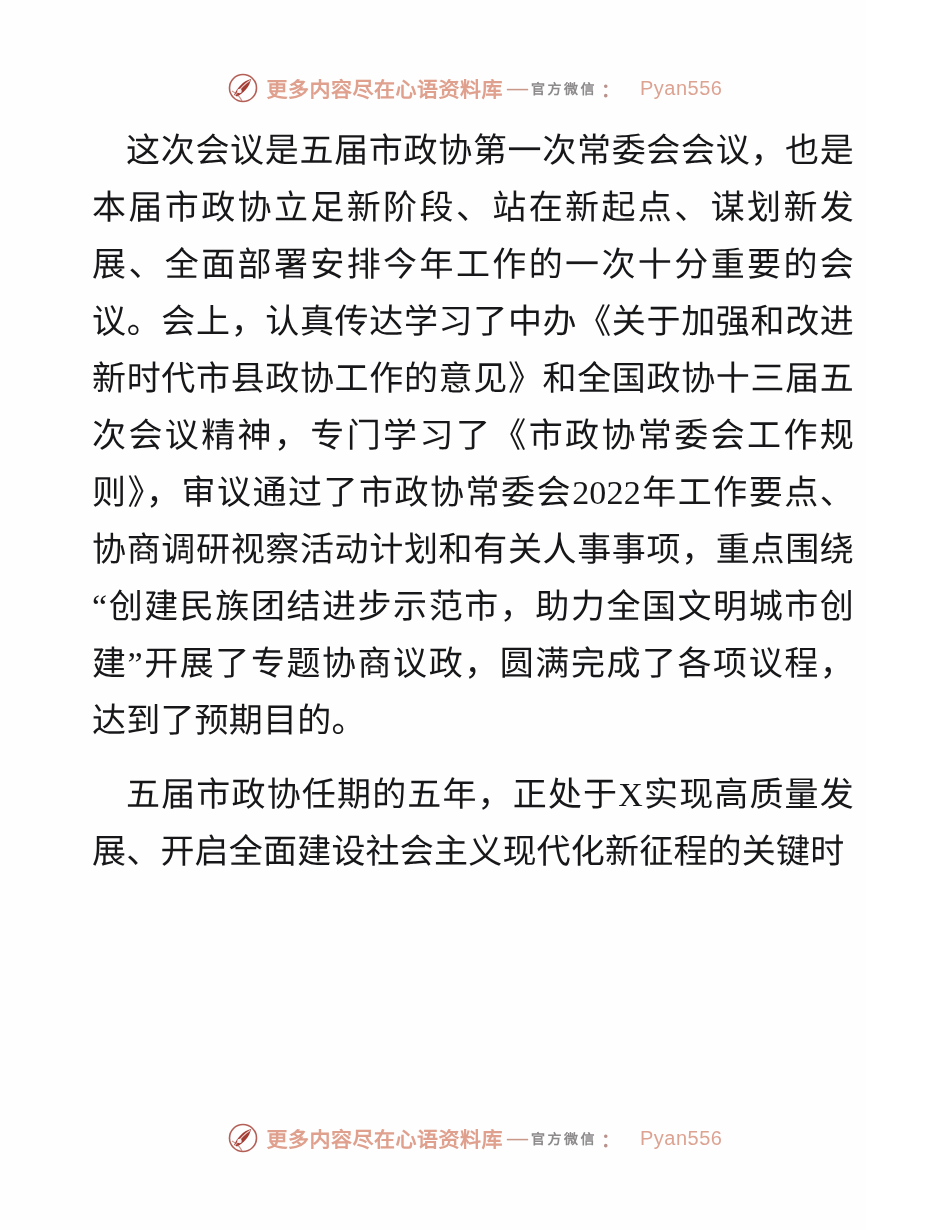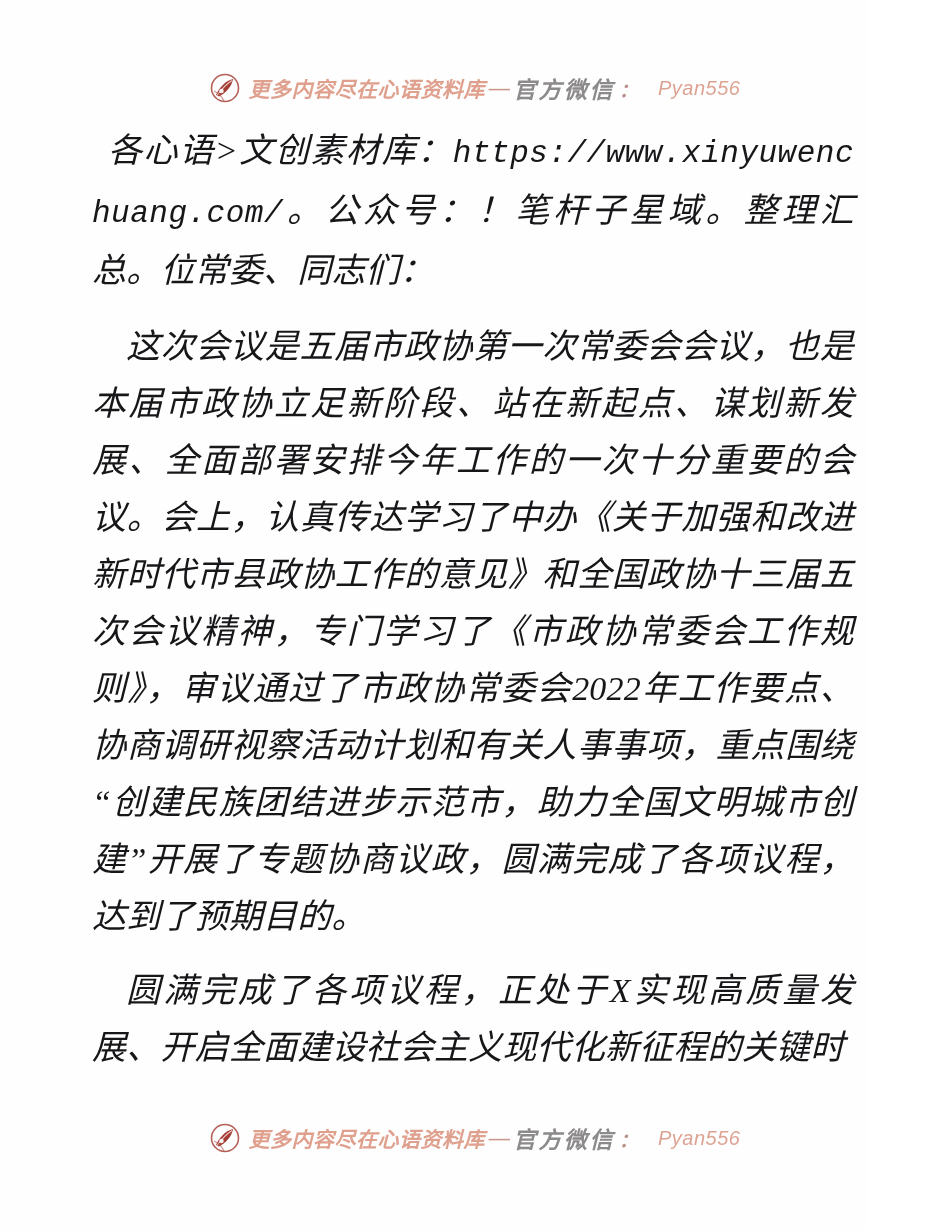--- a/index.html
+++ b/index.html
@@ -15,21 +15,20 @@
     overflow: hidden;
     position: relative;
   }
 
   .page {
     position: absolute;
     inset: 0;
     width: 866px;
     height: 1230px;
     background: #fefefe;
-    font-style: italic;
   }
 
   
   .watermark {
     position: absolute;
     left: 0;
     width: 950px;
     height: 40px;
     display: flex;
     align-items: center;
@@ -58,21 +57,21 @@
     color: #dfa08e;
   }
   .wm-dash {
     font-size: 21px;
     font-weight: 700;
     color: #c9988b;
     letter-spacing: -1px;
   }
   .wm-sub {
     font-family: "Liberation Serif", "DejaVu Serif", serif;
-    font-size: 23px;
+    font-size: 14px;
     font-weight: 700;
     color: #8c8a8b;
     letter-spacing: 2.5px;
   }
   .wm-colon {
     font-size: 19px;
     font-weight: 700;
     color: #b9928c;
   }
   .wm-id {
@@ -139,25 +138,24 @@
     </span>
     <span class="wm-main">更多内容尽在心语资料库</span>
     <span class="wm-dash">—</span>
     <span class="wm-sub">官方微信</span>
     <span class="wm-colon">：</span>
     <span class="wm-id">Pyan556</span>
   </div>
 
   <div class="doc-body">
 
-    <p class="para para-header"><span>各心语&gt;文创素材库：</span><span class="latin">https://</span><span class="latin">www.xinyuwenchuang.com/</span><span>。公众号：！笔杆子星域。整理汇总。位常委、同志们：</span></p>
 
     <p class="para para-body">这次会议是五届市政协第一次常委会会议，也是本届市政协立足新阶段、站在新起点、谋划新发展、全面部署安排今年工作的一次十分重要的会议。会上，认真传达学习了中办《关于加强和改进新时代市县政协工作的意见》和全国政协十三届五次会议精神，专门学习了《市政协常委会工作规则》，审议通过了市政协常委会2022年工作要点、协商调研视察活动计划和有关人事事项，重点围绕“创建民族团结进步示范市，助力全国文明城市创建”开展了专题协商议政，圆满完成了各项议程，达到了预期目的。</p>
 
-    <p class="para para-body">圆满完成了各项议程，正处于X实现高质量发展、开启全面建设社会主义现代化新征程的关键时</p>
+    <p class="para para-body">五届市政协任期的五年，正处于X实现高质量发展、开启全面建设社会主义现代化新征程的关键时</p>
 
   </div>
 
   <div class="watermark watermark-bottom">
     <span class="wm-logo">
       <svg viewBox="0 0 60 60" xmlns="http://www.w3.org/2000/svg">
         <circle cx="30" cy="30" r="27" fill="none" stroke="#a8443a" stroke-width="3.2" opacity="0.85"></circle>
         <path d="M12 44 C18 30 30 16 46 12 C44 26 32 40 18 47 Z" fill="#9c2a22" opacity="0.92"></path>
         <path d="M14 45 C22 34 33 22 44 15" fill="none" stroke="#ffffff" stroke-width="2.2" opacity="0.75"></path>
         <circle cx="23" cy="36" r="4.6" fill="#ffffff" opacity="0.9"></circle>

